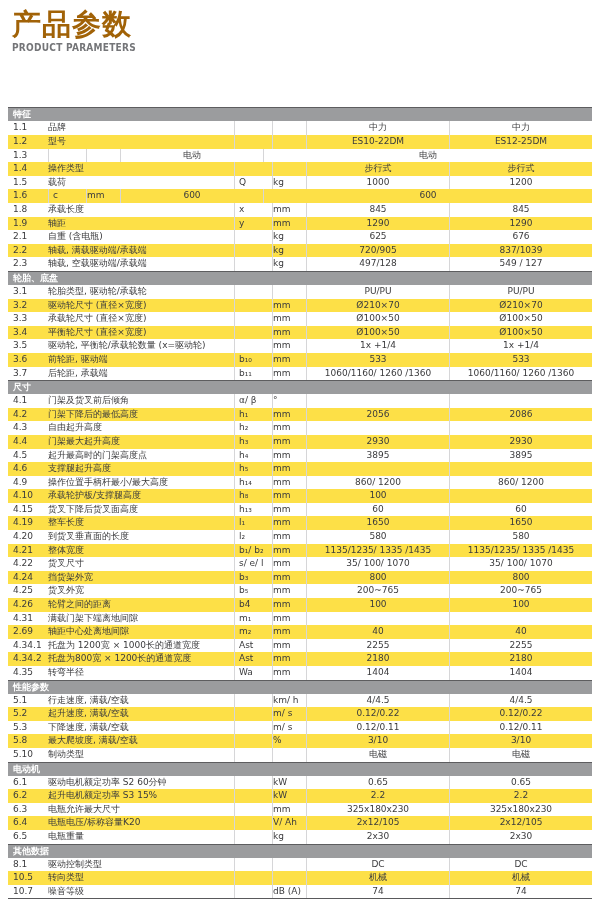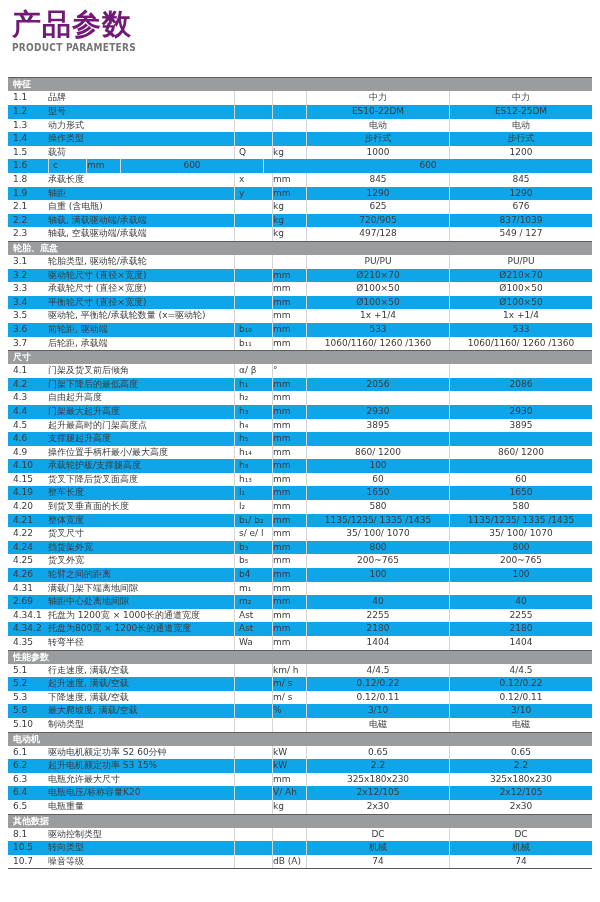--- a/index.html
+++ b/index.html
@@ -8,39 +8,39 @@
     font-family: "DejaVu Sans", "Liberation Sans", sans-serif;
     color: #3b3b3d;
     width: 600px;
     height: 902px;
     overflow: hidden;
   }
   .page { position: relative; width: 600px; height: 902px; }
 
   .title-block { padding: 9px 0 0 12px; }
   .page-title {
-    color: #701a75;
+    color: #a16207;
     font-size: 29px;
     font-weight: bold;
     line-height: 1.05;
     letter-spacing: 1px;
   }
   .page-subtitle {
     color: #747578;
     font-size: 11px;
     font-weight: bold;
     letter-spacing: 0.3px;
     margin-top: 2px;
     transform: scaleX(0.82);
     transform-origin: left center;
     white-space: nowrap;
   }
 
   .spec-table {
-    margin: 23px 8px 0 8px;
+    margin: 53px 8px 0 8px;
     width: 584px;
     border-bottom: 1px solid #59595b;
   }
   .section-header {
     height: 14px;
     line-height: 13px;
     background: #9b9c9e;
     border-top: 1px solid #5d5d5f;
     color: #ffffff;
     font-size: 9px;
@@ -49,21 +49,21 @@
     overflow: hidden;
     white-space: nowrap;
   }
   .row {
     display: flex;
     height: 13.6px;
     line-height: 13.6px;
     font-size: 9px;
     background: #ffffff;
   }
-  .row.alt { background: #0ea5e9; }
+  .row.alt { background: #fde047; }
   .cell { overflow: hidden; white-space: nowrap; }
   .c-idx  { width: 40px;  padding-left: 5px; }
   .c-name { width: 186px; }
   .c-sym  { width: 38px;  padding-left: 4px; border-left: 1px solid #d6d6d8; }
   .c-unit { width: 34px;  border-left: 1px solid #d6d6d8; }
   .c-v1   { width: 143px; text-align: center; border-left: 1px solid #d6d6d8; }
   .c-v2   { flex: 1;      text-align: center; border-left: 1px solid #d6d6d8; }
 </style>
 </head>
 <body>
@@ -88,21 +88,20 @@
       <div class="row alt">
         <div class="cell c-idx">1.2</div>
         <div class="cell c-name">型号</div>
         <div class="cell c-sym"></div>
         <div class="cell c-unit"></div>
         <div class="cell c-v1">ES10-22DM</div>
         <div class="cell c-v2">ES12-25DM</div>
       </div>
       <div class="row">
         <div class="cell c-idx">1.3</div>
-        <div class="cell c-name">动力形式</div>
         <div class="cell c-sym"></div>
         <div class="cell c-unit"></div>
         <div class="cell c-v1">电动</div>
         <div class="cell c-v2">电动</div>
       </div>
       <div class="row alt">
         <div class="cell c-idx">1.4</div>
         <div class="cell c-name">操作类型</div>
         <div class="cell c-sym"></div>
         <div class="cell c-unit"></div>

